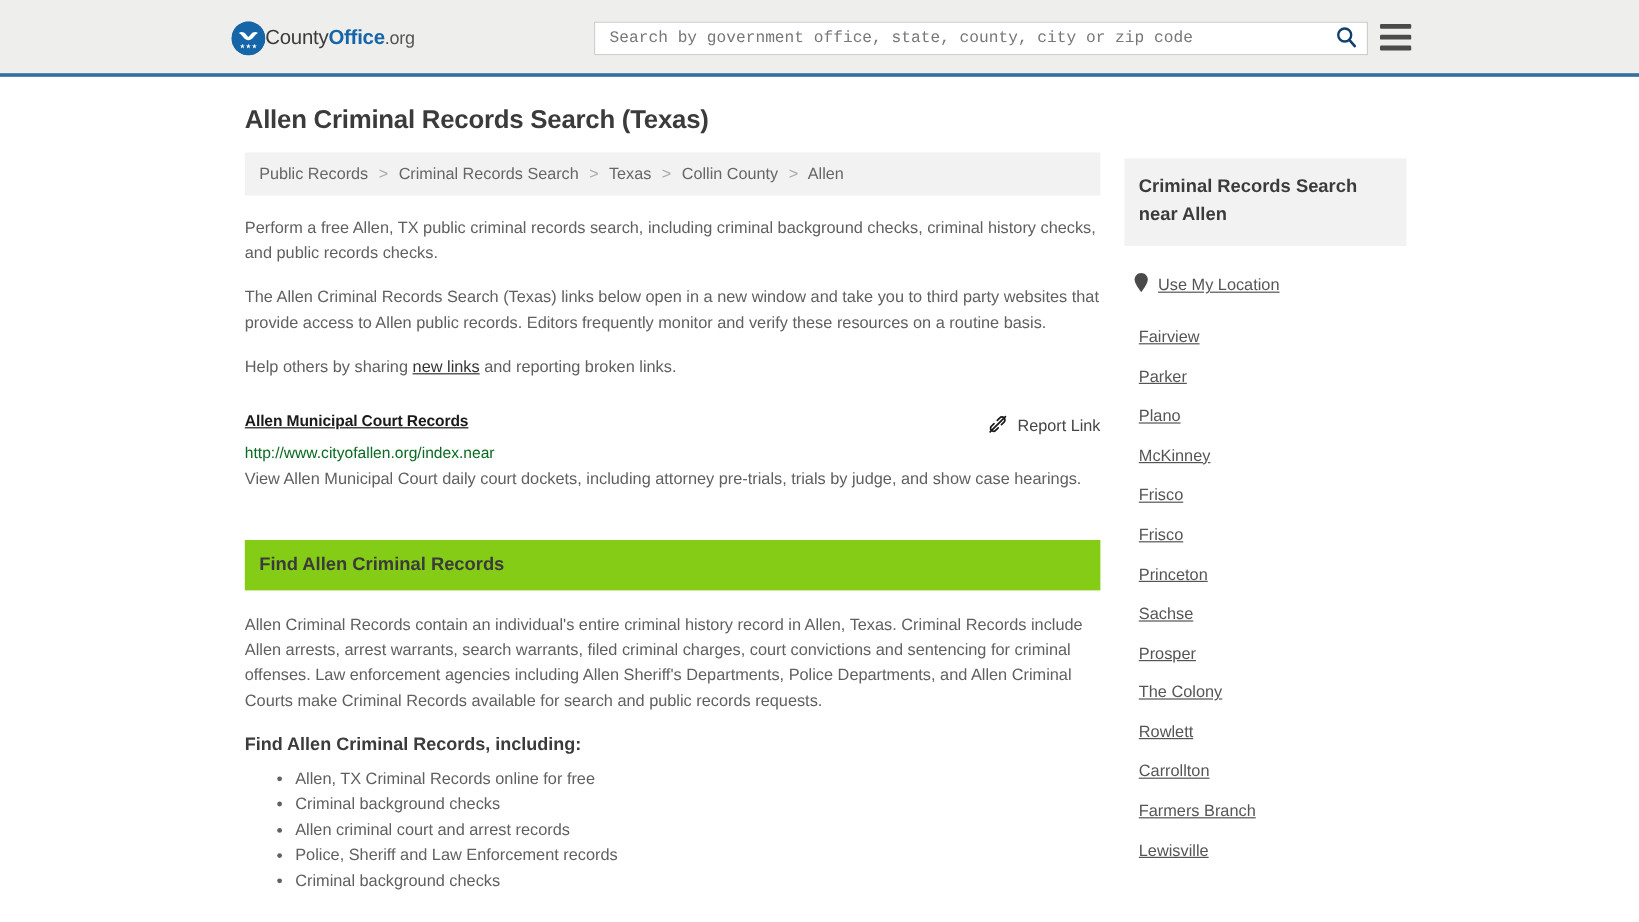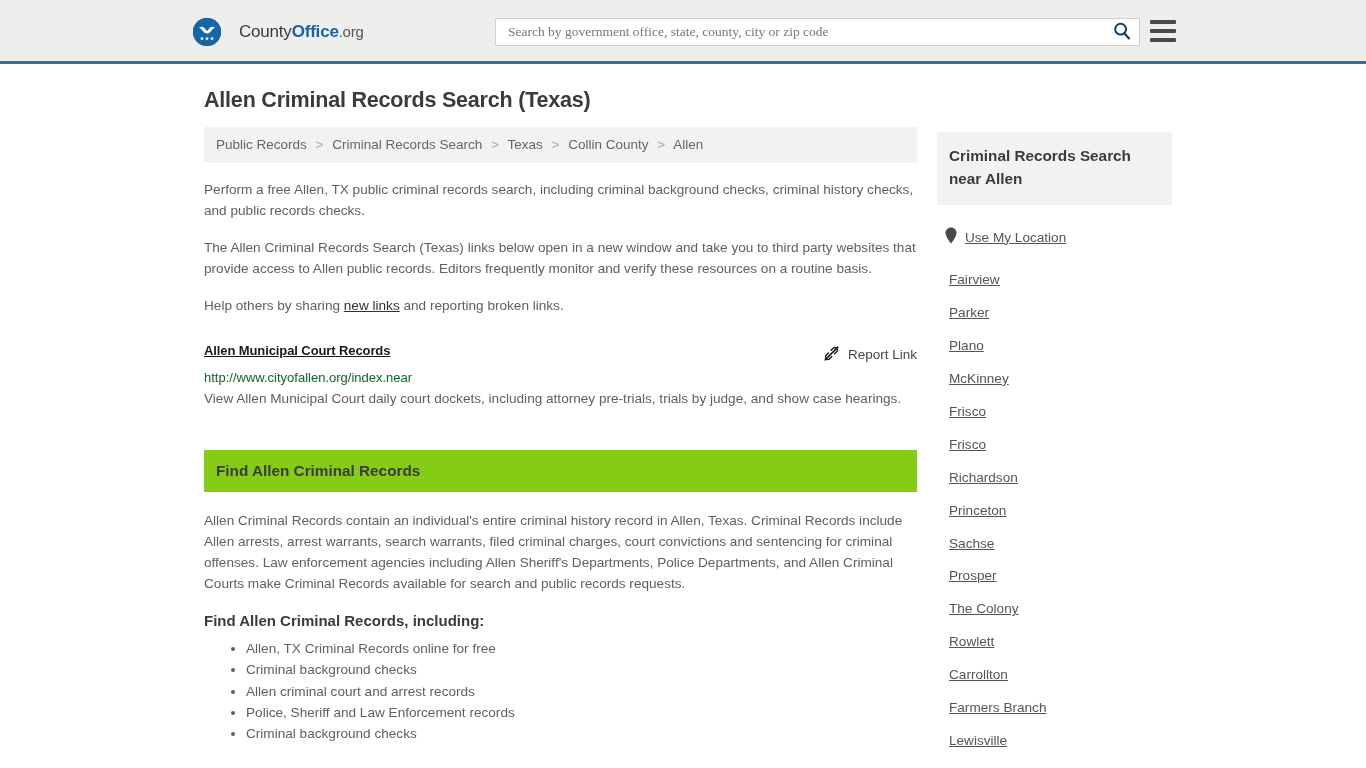--- a/index.html
+++ b/index.html
@@ -23,21 +23,21 @@
     display: flex;
     align-items: center;
     position: relative;
   }
   .brand {
     position: absolute;
     left: 193px;
     top: 18px;
     display: flex;
     align-items: center;
-    gap: 18px;
+    gap: 0;
     text-decoration: none;
   }
   .brand-mark {
     width: 28px; height: 28px;
     border-radius: 50%;
     background: #1565a8;
     display: block;
     position: relative;
   }
   .brand-text {
@@ -59,21 +59,21 @@
     background: #ffffff;
     border: 1px solid #cfcfcf;
     display: flex;
     align-items: center;
     padding: 0 6px 0 10px;
   }
   .searchbox input {
     flex: 1 1 auto;
     border: 0;
     outline: none;
-    font-family: Liberation Serif, serif;
+    font-family: Liberation Mono, monospace;
     font-size: 13.5px;
     color: #555;
     background: transparent;
     height: 24px;
   }
   .searchbox input::placeholder { color: #777777; }
   .search-btn {
     background: transparent;
     border: 0;
     cursor: pointer;
@@ -369,21 +369,20 @@
       <a href="#">Use My Location</a>
     </div>
 
     <div class="city-list">
       <a href="#">Fairview</a>
       <a href="#">Parker</a>
       <a href="#">Plano</a>
       <a href="#">McKinney</a>
       <a href="#">Frisco</a>
       <a href="#">Frisco</a>
-      <a href="#">Richardson</a>
       <a href="#">Princeton</a>
       <a href="#">Sachse</a>
       <a href="#">Prosper</a>
       <a href="#">The Colony</a>
       <a href="#">Rowlett</a>
       <a href="#">Carrollton</a>
       <a href="#">Farmers Branch</a>
       <a href="#">Lewisville</a>
     </div>
   </div>

